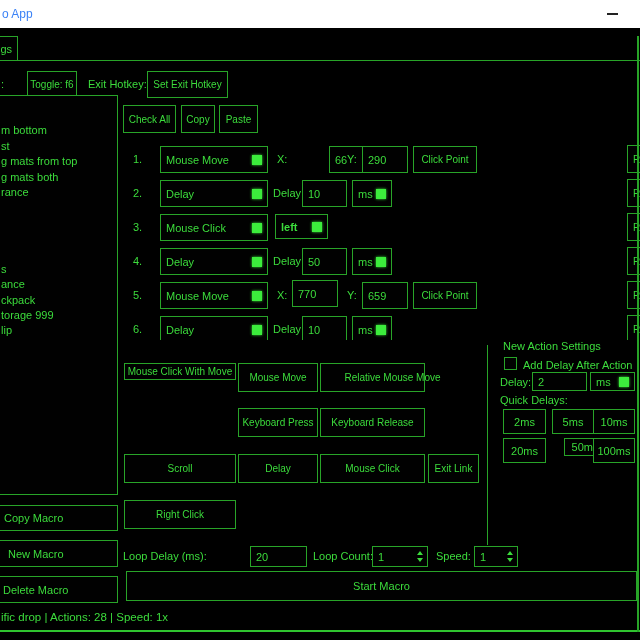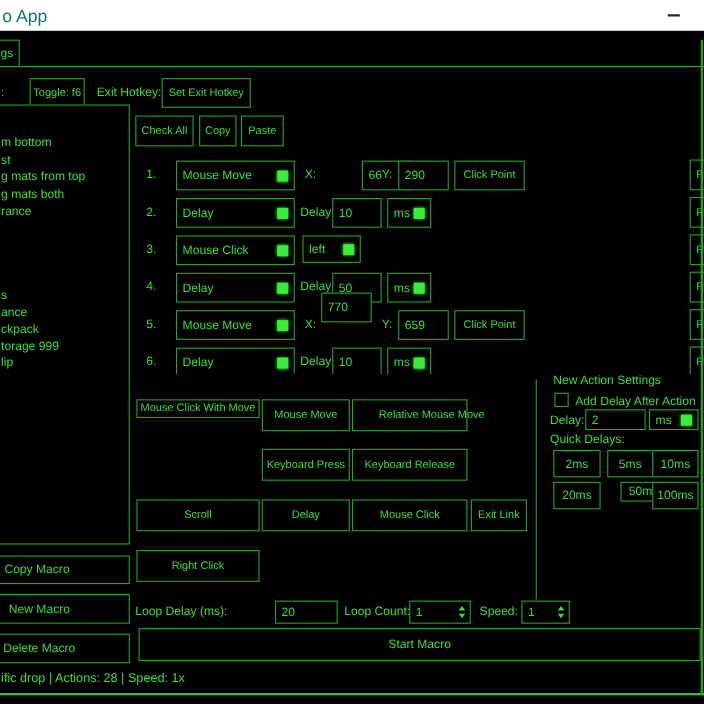--- a/index.html
+++ b/index.html
@@ -1,21 +1,21 @@
 <!DOCTYPE html>
 <html><head>
 <meta charset="utf-8">
 <style>
   :root{ --bd:#28a428; --tx:#3cdc3c; --sq:#3cec3c; --bg:#000000; }
   *{margin:0;padding:0;box-sizing:border-box;}
   html,body{width:640px;height:640px;background:#000;overflow:hidden;}
   body{font-family:"Liberation Sans",sans-serif;}
   #app{position:relative;width:640px;height:640px;background:var(--bg);overflow:hidden;color:var(--tx);}
   .titlebar{position:absolute;left:0;top:0;width:640px;height:28px;background:#ffffff;}
-  .titlebar .t{position:absolute;left:2px;top:7px;font-size:16px;color:#0f766e;white-space:nowrap;}
+  .titlebar .t{position:absolute;left:2px;top:7px;font-size:12px;color:#3b82f6;white-space:nowrap;}
   .minbtn{position:absolute;left:596px;top:0;width:32px;height:28px;display:flex;align-items:center;justify-content:center;}
   .minbtn .bar{width:11px;height:2px;background:#222;}
   .lbl{position:absolute;font-size:11px;color:var(--tx);white-space:nowrap;}
   .btn{position:absolute;border:1px solid var(--bd);background:#010101;color:var(--tx);font-size:10px;display:flex;align-items:center;justify-content:center;white-space:nowrap;}
   .btn.f11{font-size:11px;}
   .btn.leftal{justify-content:flex-start;padding-left:5px;}
   .inp{position:absolute;border:1px solid var(--bd);background:#010101;color:var(--tx);font-size:11px;display:flex;align-items:center;padding-left:5px;white-space:nowrap;}
   .dd{position:absolute;border:1px solid var(--bd);background:#010101;color:var(--tx);font-size:11px;display:flex;align-items:center;justify-content:space-between;padding:0 5px 0 5px;white-space:nowrap;}
   .sq{width:10px;height:10px;background:var(--sq);box-shadow:0 0 3px var(--sq);flex:0 0 auto;margin-left:3px;}
   .line{position:absolute;background:var(--bd);}
@@ -97,21 +97,21 @@
         <span>ms</span>
         <span class="sq"></span>
       </div>
     <div class="btn leftal" style="left:507px;top:83px;width:60px;height:28px;">R</div>
 
     <span class="lbl" style="left:13px;top:125px;">3.</span>
     <div class="dd" style="left:40px;top:118px;width:108px;height:27px;">
         <span>Mouse Click</span>
         <span class="sq"></span>
       </div>
-    <div class="dd" style="left:155px;top:118px;width:53px;height:25px;">
+    <div class="dd" style="left:155px;top:118px;width:53px;height:25px;font-weight:bold;">
         <span>left</span>
         <span class="sq"></span>
       </div>
     <div class="btn leftal" style="left:507px;top:117px;width:60px;height:28px;">R</div>
 
     <span class="lbl" style="left:13px;top:159px;">4.</span>
     <div class="dd" style="left:40px;top:152px;width:108px;height:27px;">
         <span>Delay</span>
         <span class="sq"></span>
       </div>
@@ -122,21 +122,21 @@
         <span class="sq"></span>
       </div>
     <div class="btn leftal" style="left:507px;top:151px;width:60px;height:28px;">R</div>
 
     <span class="lbl" style="left:13px;top:193px;">5.</span>
     <div class="dd" style="left:40px;top:186px;width:108px;height:27px;">
         <span>Mouse Move</span>
         <span class="sq"></span>
       </div>
     <span class="lbl" style="left:157px;top:193px;">X:</span>
-    <div class="inp" style="left:172px;top:170px;width:46px;height:27px;">770</div>
+    <div class="inp" style="left:172px;top:184px;width:46px;height:27px;">770</div>
     <span class="lbl" style="left:227px;top:193px;">Y:</span>
     <div class="inp" style="left:242px;top:186px;width:46px;height:27px;">659</div>
     <div class="btn" style="left:293px;top:186px;width:64px;height:27px;">Click Point</div>
     <div class="btn leftal" style="left:507px;top:185px;width:60px;height:28px;">R</div>
 
     <span class="lbl" style="left:13px;top:227px;">6.</span>
     <div class="dd" style="left:40px;top:220px;width:108px;height:27px;">
         <span>Delay</span>
         <span class="sq"></span>
       </div>

